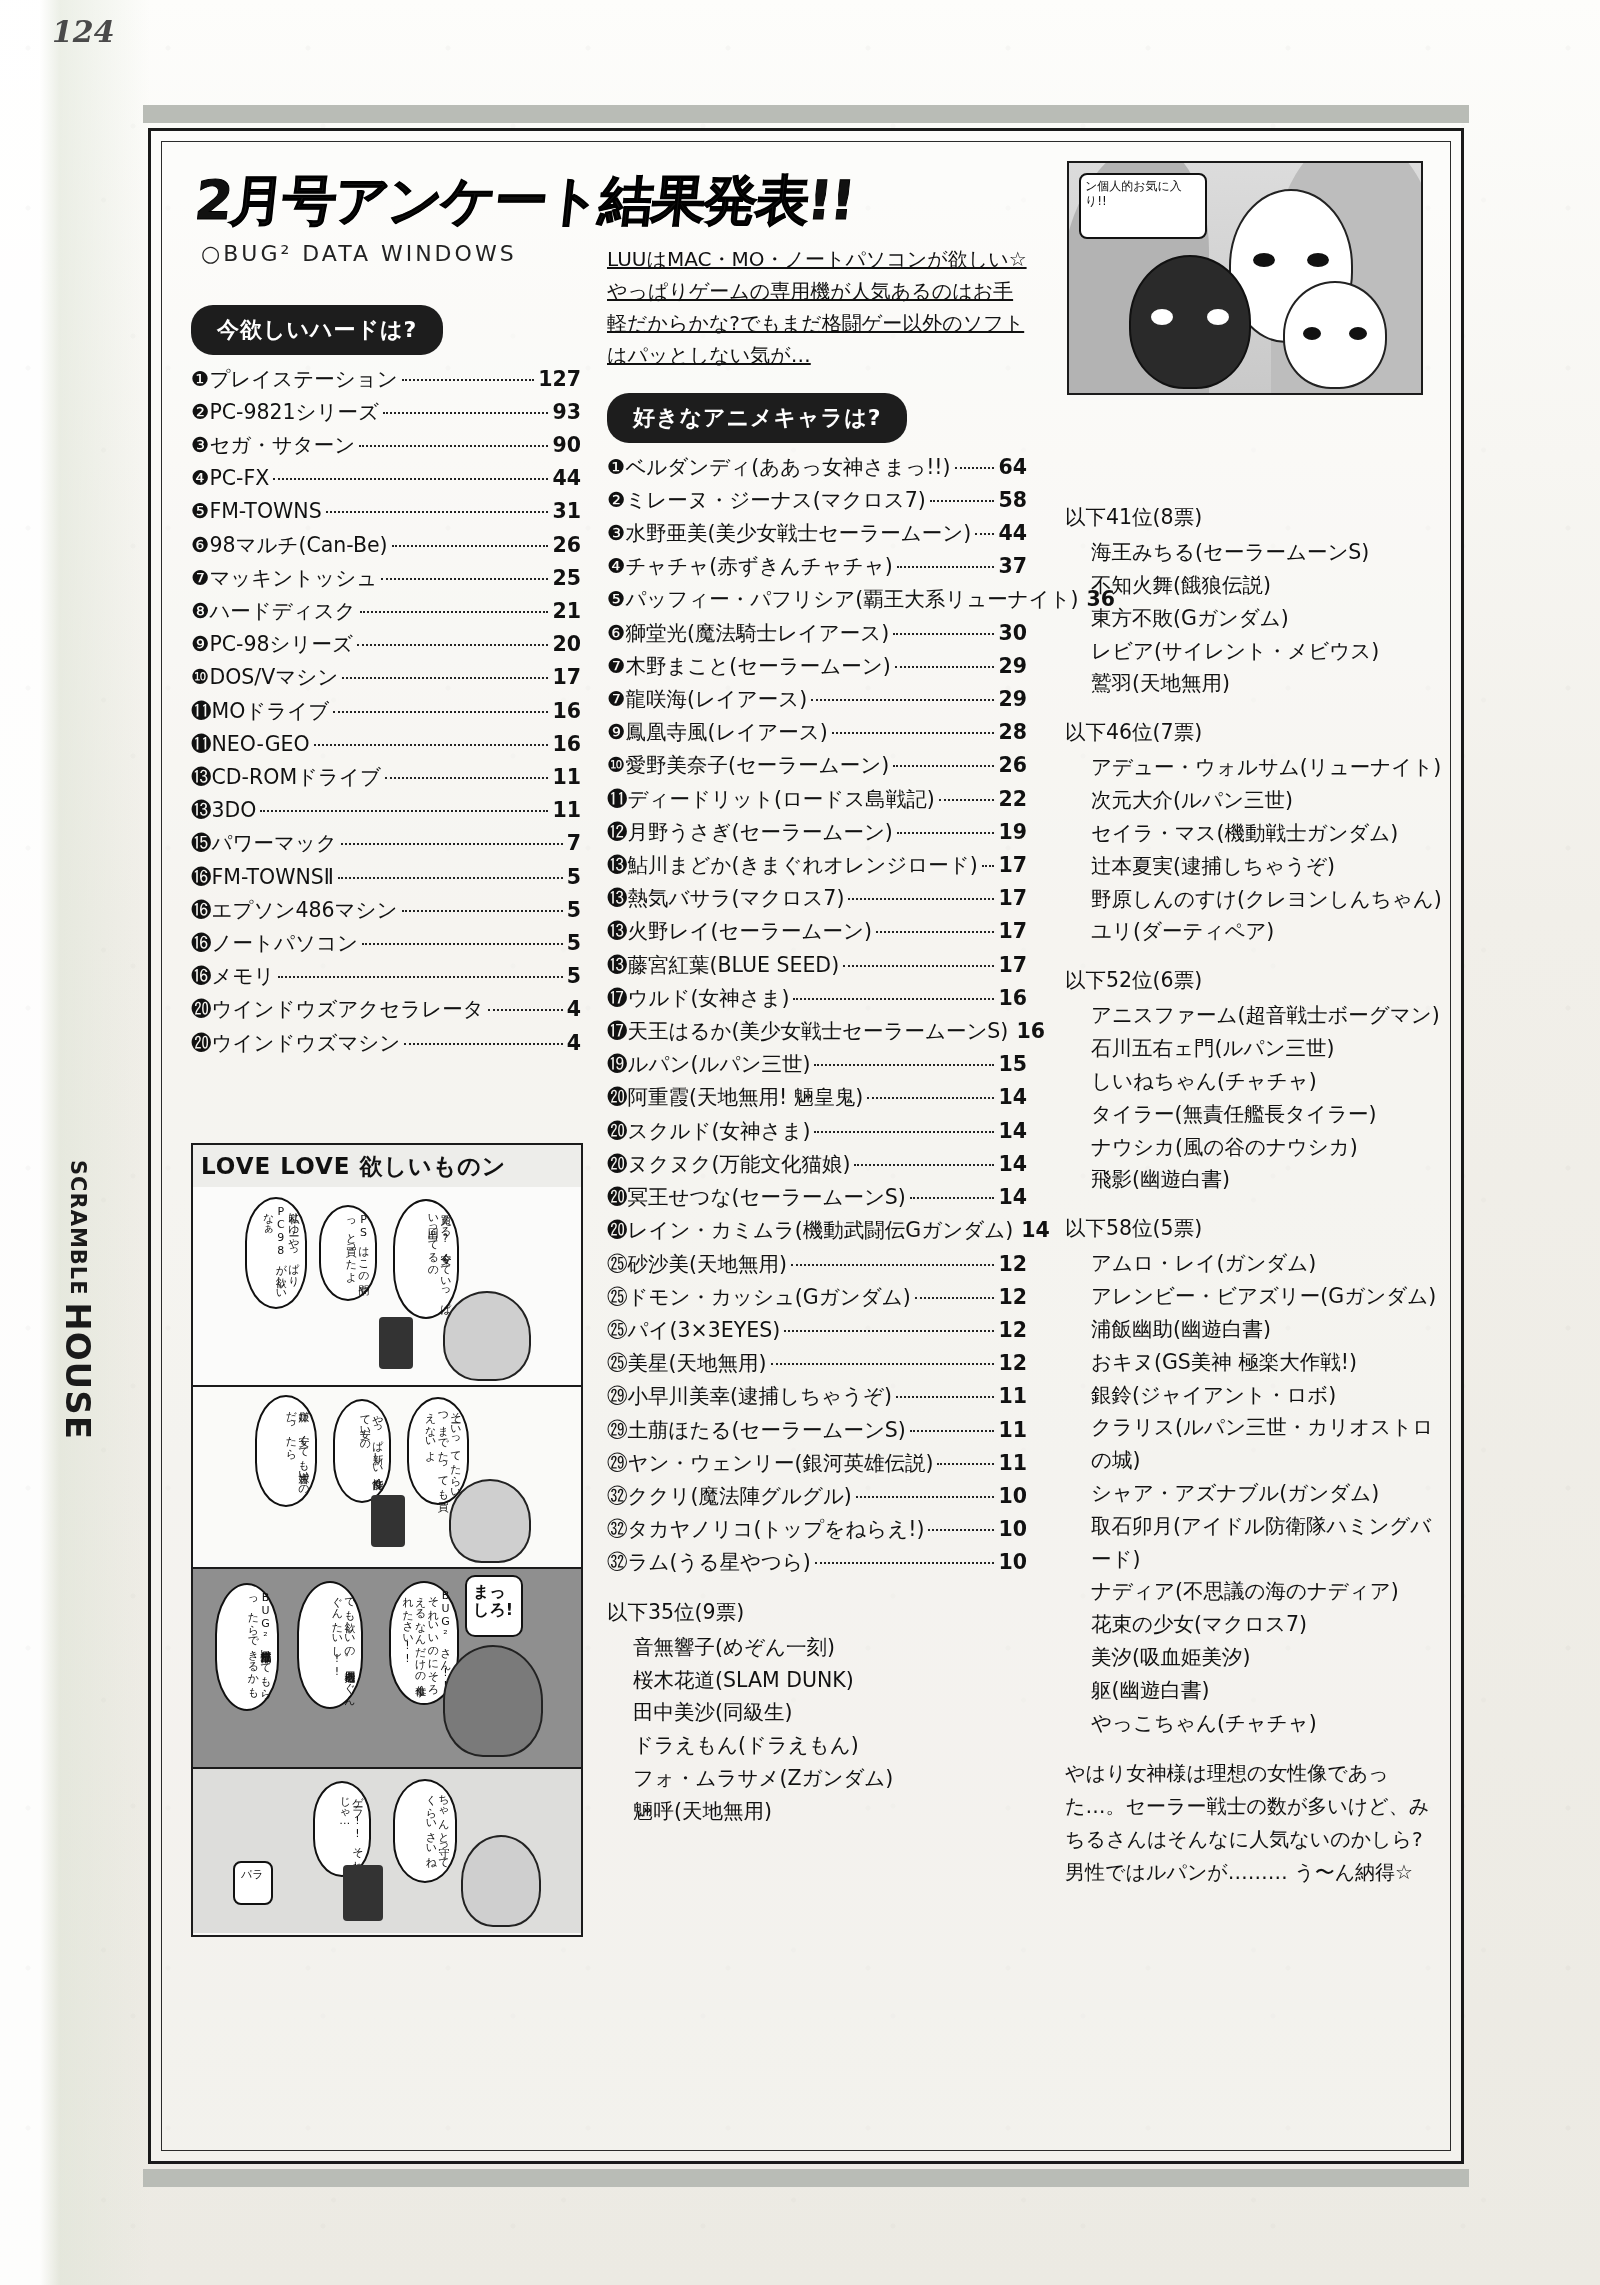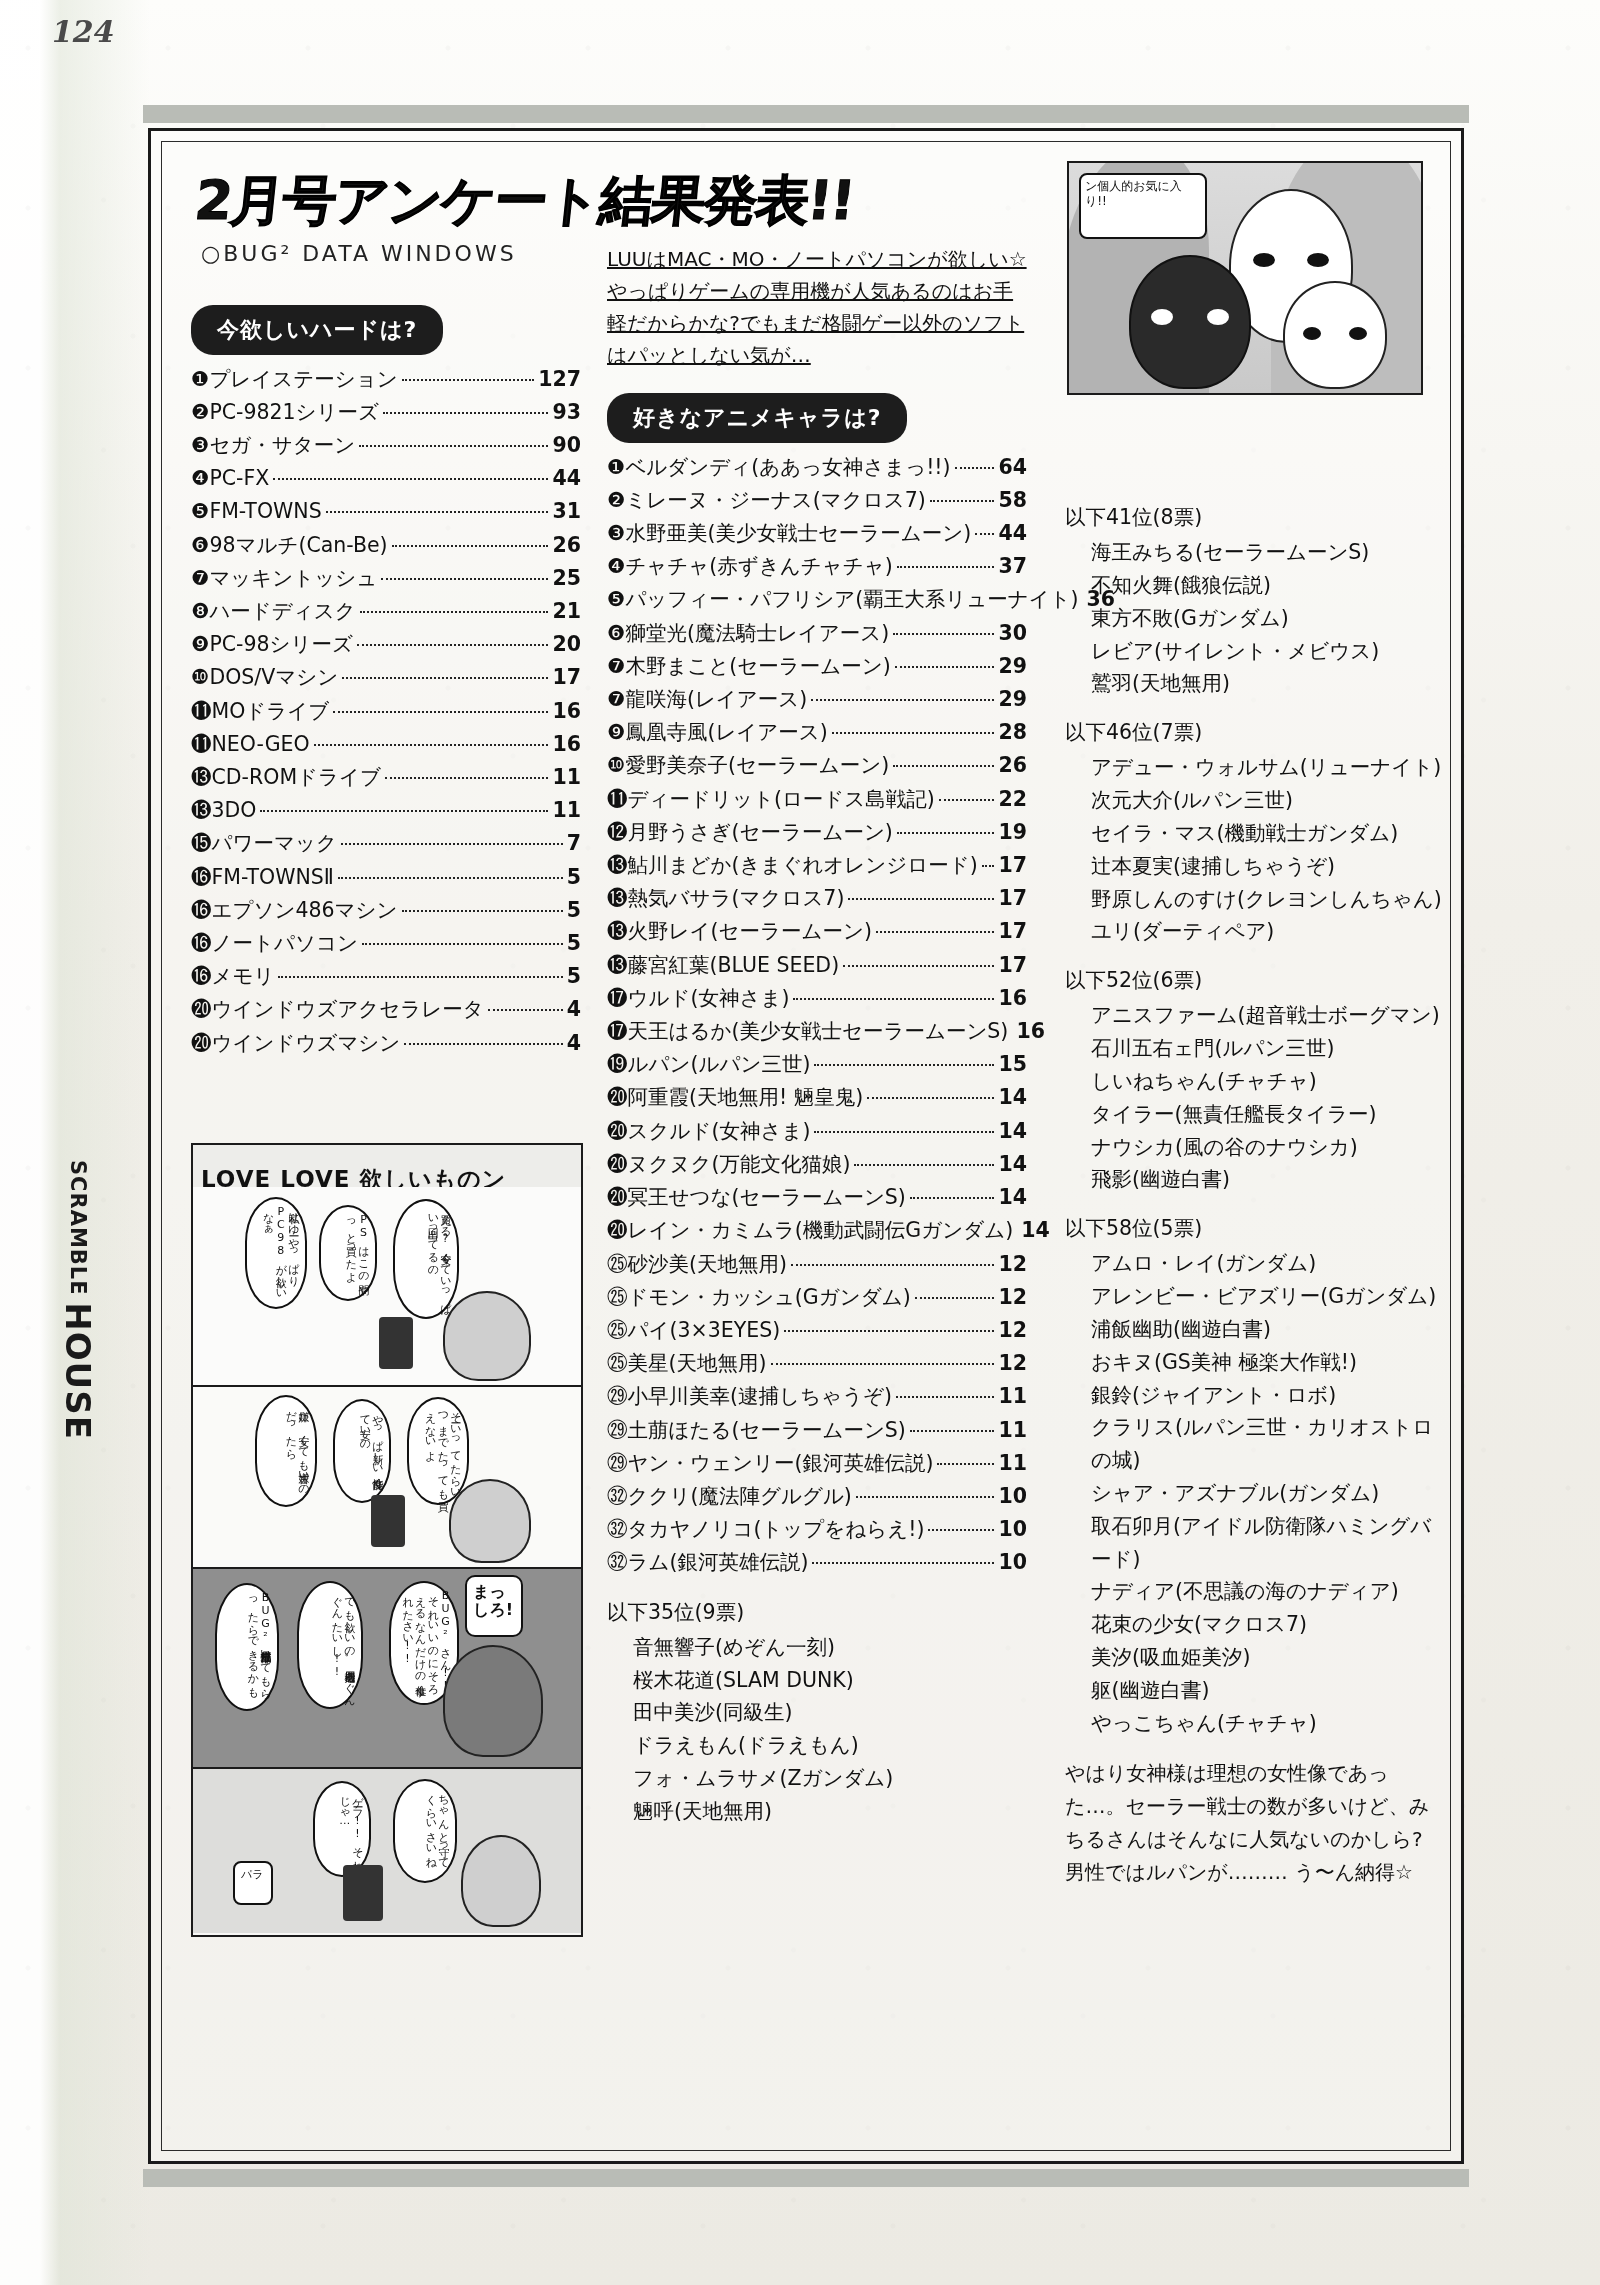--- a/index.html
+++ b/index.html
@@ -115,21 +115,21 @@
   .art .faceSml .e1,.art .faceSml .e2{position:absolute;top:44px;width:18px;height:13px;background:#111;border-radius:50%;}
   .art .faceSml .e1{left:18px;} .art .faceSml .e2{right:18px;}
 
   
   .manga{
     position:absolute;left:16px;top:988px;width:388px;height:790px;
     border:2px solid #1b1b1b;background:#f7f7f5;
   }
   .mgHead{
     position:absolute;left:0;top:0;width:100%;height:56px;border-bottom:2px solid #1b1b1b;
-    font-size:23px;font-weight:bold;padding:19px 8px;box-sizing:border-box;color:#111;
+    font-size:23px;font-weight:bold;padding:6px 8px;box-sizing:border-box;color:#111;
     background:#ededea;letter-spacing:1px;
   }
   .mgPanel{position:absolute;left:0;width:100%;border-bottom:2px solid #1b1b1b;box-sizing:border-box;}
   .p1{top:42px;height:200px;background:#fbfbfa;}
   .p2{top:242px;height:182px;background:#fafaf8;}
   .p3{top:424px;height:200px;background:#8f8f8f;}
   .p4{top:624px;height:164px;background:#dddddb;border-bottom:none;}
   .bub{
     position:absolute;background:#fff;border:2px solid #111;border-radius:50%/40%;
     font-size:11px;line-height:1.15;color:#111;padding:6px;box-sizing:border-box;
@@ -451,21 +451,21 @@
             <span class="nm">㉜ククリ(魔法陣グルグル)</span>
             <span class="dots"></span>
             <span class="vl">10</span>
           </div>
           <div class="row">
             <span class="nm">㉜タカヤノリコ(トップをねらえ!)</span>
             <span class="dots"></span>
             <span class="vl">10</span>
           </div>
           <div class="row">
-            <span class="nm">㉜ラム(銀河英雄伝説)</span>
+            <span class="nm">㉜ラム(うる星やつら)</span>
             <span class="dots"></span>
             <span class="vl">10</span>
           </div>
         </div>
       <div id="an-groups-left">
           <div class="grp">
             <div class="gh">以下35位(9票)</div>
             <div class="gi">音無響子(めぞん一刻)</div>
             <div class="gi">桜木花道(SLAM DUNK)</div>
             <div class="gi">田中美沙(同級生)</div>

